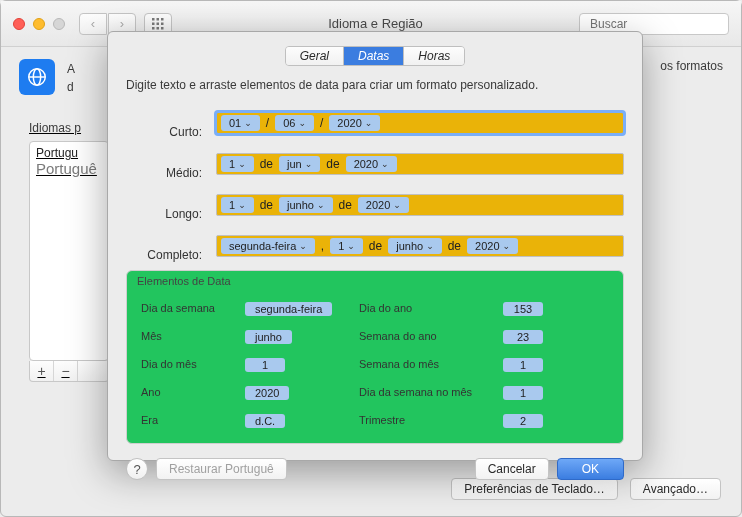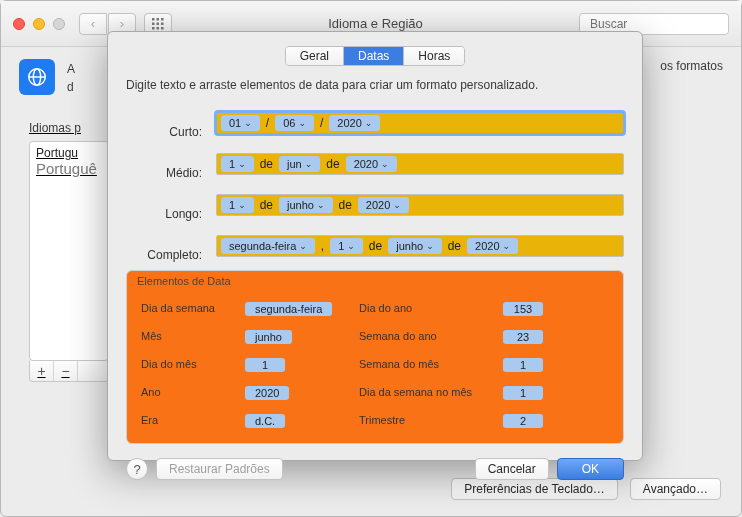--- a/index.html
+++ b/index.html
@@ -34,35 +34,35 @@
 .bg-list .primary { color: #222; }
 .bg-list .secondary { color: #7a7a7a; font-size: 15px; }
 .bg-toolbar { display: flex; margin-top: 0; border: 1px solid #c8c8c8; border-top: none; border-radius: 0 0 4px 4px; background: linear-gradient(#fdfdfd,#f1f1f1); }
 .bg-toolbar button { width: 24px; height: 20px; background: transparent; border: none; border-right: 1px solid #d6d6d6; color: #555; font-size: 14px; line-height: 1; }
 .bg-footer { position: absolute; bottom: 16px; right: 20px; display: flex; gap: 12px; }
 .mac-btn { height: 22px; padding: 0 12px; background: linear-gradient(#fff,#f2f2f2); border: 1px solid #c4c4c4; border-radius: 4px; font-size: 12px; color: #2a2a2a; display: inline-flex; align-items: center; }
 
 
 .sheet { position: absolute; top: 30px; left: 106px; width: 536px; height: 430px; background: #ececec; border: 1px solid #a8a8a8; border-radius: 6px; box-shadow: 0 12px 38px rgba(0,0,0,0.35); padding: 14px 18px; }
 .seg-wrap { display: flex; justify-content: center; margin-bottom: 12px; }
-.segmented { display: flex; border: 1px solid #bfbfbf; border-radius: 4px; overflow: hidden; }
+.segmented { display: flex; border: 1px solid #bfbfbf; border-radius: 4px; overflow: hidden; font-style: italic; }
 .seg { padding: 2px 14px; font-size: 12px; background: linear-gradient(#fdfdfd,#f1f1f1); border-right: 1px solid #bfbfbf; color: #2a2a2a; }
 .seg:last-child { border-right: none; }
 .seg.active { background: #3b7de0; color: #fff; }
 .sheet-desc { font-size: 12px; color: #3a3a3a; text-align: left; margin-bottom: 14px; }
 
 .row { display: flex; align-items: center; margin-bottom: 8px; }
 .row-label { width: 90px; text-align: right; padding-right: 14px; font-size: 12px; color: #333; margin-top: 19px; }
 .row-field { flex: 1; background: #eab308; border: 1px solid #c0c0c0; border-radius: 2px; height: 22px; display: flex; align-items: center; padding: 0 4px; gap: 4px; }
 .row-field.focused { outline: 3px solid #7aaef7; outline-offset: -1px; border-color: #6fa3ee; }
 .token { background: #a9c9ee; border-radius: 3px; padding: 0 8px; height: 16px; display: inline-flex; align-items: center; font-size: 11px; color: #222; gap: 3px; white-space: nowrap; }
 .token .chev { font-size: 9px; color: #333; }
 .sep { font-size: 12px; color: #222; padding: 0 2px; }
 
-.elements-box { margin-top: 6px; border: 1px solid #cfcfcf; border-radius: 6px; background: #f97316; }
+.elements-box { margin-top: 6px; border: 1px solid #cfcfcf; border-radius: 6px; background: #22c55e; }
 .elements-title { font-size: 11px; color: #444; padding: 4px 10px; }
 .elements-grid { display: grid; grid-template-columns: 100px 110px 140px 70px; column-gap: 4px; row-gap: 10px; padding: 8px 14px 14px 14px; align-items: center; }
 .grid-label { font-size: 11px; color: #333; }
 .grid-token { background: #a9c9ee; border-radius: 3px; padding: 1px 10px; font-size: 11px; color: #222; display: inline-block; text-align: center; min-width: 40px; }
 
 .sheet-footer { display: flex; align-items: center; margin-top: 14px; gap: 8px; }
 .help-btn { width: 22px; height: 22px; border-radius: 50%; background: linear-gradient(#fff,#f0f0f0); border: 1px solid #c0c0c0; font-size: 13px; color: #555; display: flex; align-items: center; justify-content: center; }
 .sheet-footer .spacer { flex: 1; }
 .mac-btn.primary { background: linear-gradient(#6ea8f7,#3b7de0); color: #fff; border-color: #2f6ac8; padding: 0 24px; }
 .mac-btn.disabled { color: #a0a0a0; }
@@ -265,19 +265,19 @@
 
         <div class="grid-label">Era</div>
         <div><span class="grid-token">d.C.</span></div>
         <div class="grid-label">Trimestre</div>
         <div><span class="grid-token">2</span></div>
       </div>
     </div>
 
     <div class="sheet-footer">
       <div class="help-btn">?</div>
-      <button class="mac-btn disabled">Restaurar Padrões</button>
+      <button class="mac-btn disabled">Restaurar Portuguê</button>
       <div class="spacer"></div>
       <button class="mac-btn">Cancelar</button>
       <button class="mac-btn primary">OK</button>
     </div>
   </div>
 </div>
 
 </body></html>

